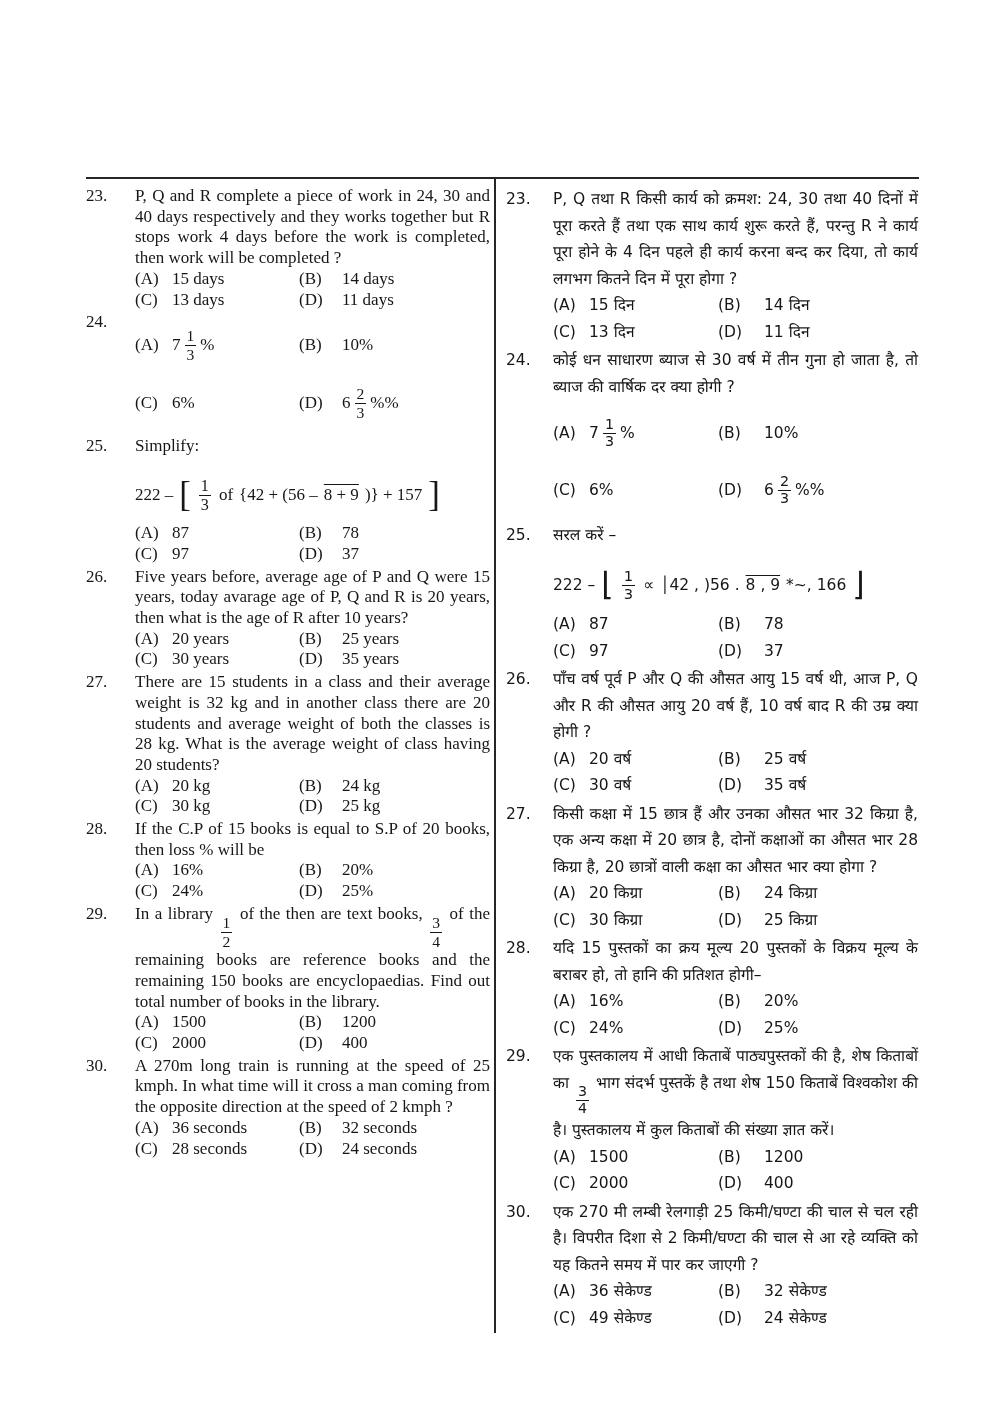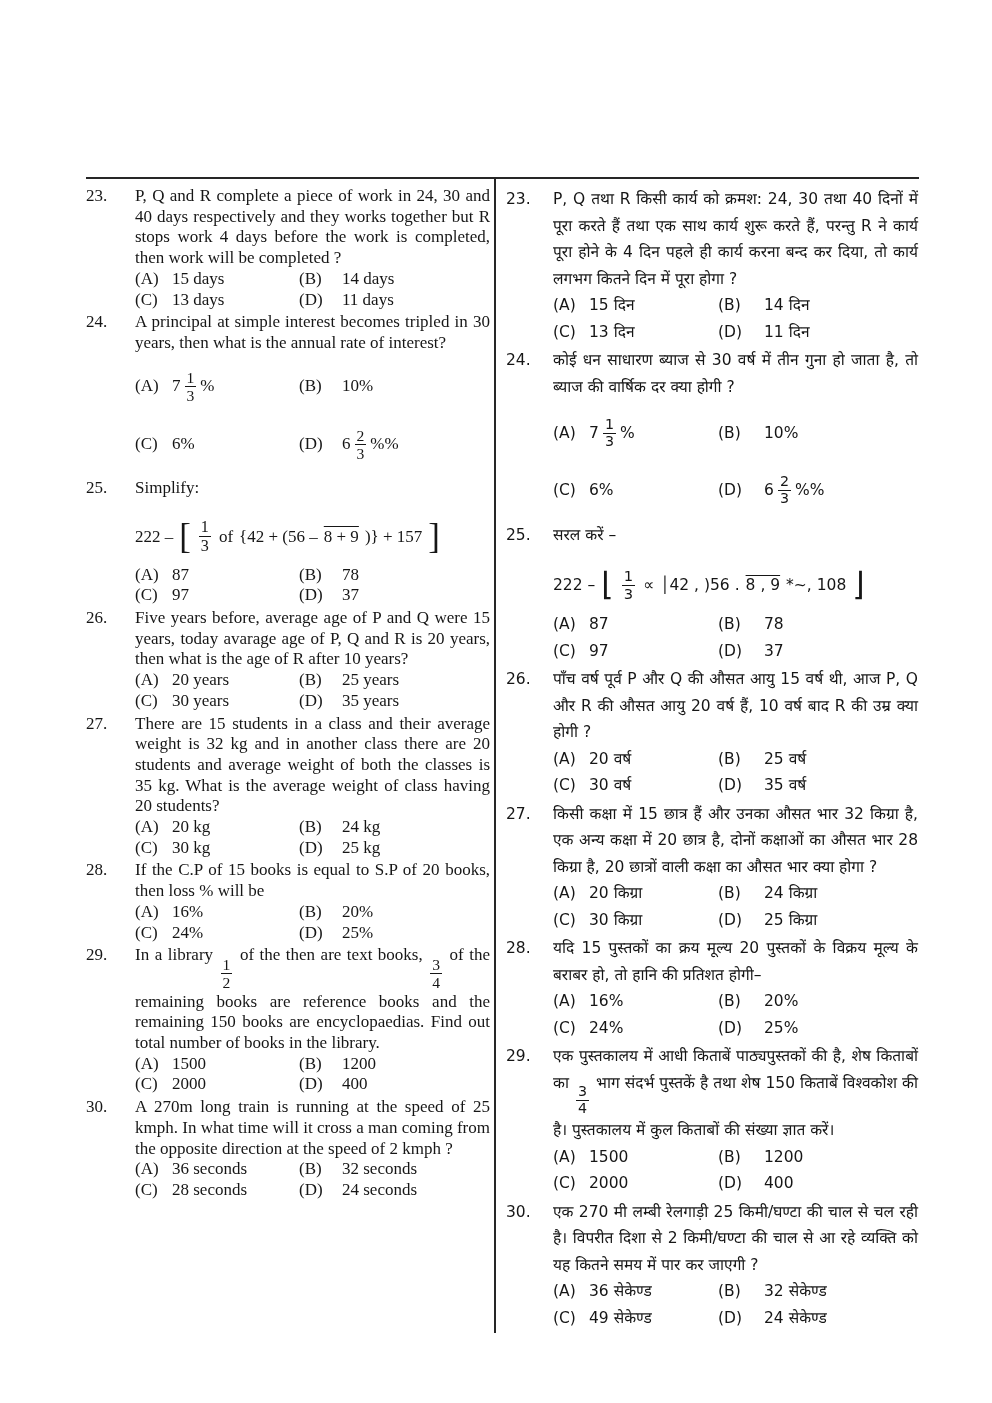--- a/index.html
+++ b/index.html
@@ -62,21 +62,20 @@
           <span>13 days</span>
         <span>(D)</span>
           <span>11 days</span>
       </div>
     </div>
   </div>
 
   <div class="q">
     <div class="num">24.</div>
     <div class="qbody">
-      <div class="qtext">A principal at simple interest becomes tripled in 30 years, then what is the annual rate of interest?</div>
       <div class="fopts">
         <span>(A)</span>
         <span class="mixed">
             <span>7</span>
             <span class="frac">
               <span class="fn">1</span>
               <span class="fd">3</span>
             </span>
             <span>%</span>
           </span>
@@ -140,21 +139,21 @@
           <span>30 years</span>
         <span>(D)</span>
           <span>35 years</span>
       </div>
     </div>
   </div>
 
   <div class="q">
     <div class="num">27.</div>
     <div class="qbody">
-      <div class="qtext">There are 15 students in a class and their average weight is 32 kg and in another class there are 20 students and average weight of both the classes is 35 kg. What is the average weight of class having 20 students?</div>
+      <div class="qtext">There are 15 students in a class and their average weight is 32 kg and in another class there are 20 students and average weight of both the classes is 28 kg. What is the average weight of class having 20 students?</div>
       <div class="opts">
         <span>(A)</span>
           <span>20 kg</span>
         <span>(B)</span>
           <span>24 kg</span>
         <span>(C)</span>
           <span>30 kg</span>
         <span>(D)</span>
           <span>25 kg</span>
       </div>
@@ -283,21 +282,21 @@
       <div class="eq">
         <span>222 –</span>
         <span class="br">⌊</span>
         <span class="frac">
             <span class="fn">1</span>
             <span class="fd">3</span>
           </span>
         <span>∝</span>
         <span>│42 , )56 .</span>
         <span class="ovl">8 , 9</span>
-        <span>*~, 108</span>
+        <span>*~, 166</span>
         <span class="br">⌋</span>
       </div>
       <div class="opts">
         <span>(A)</span>
           <span>87</span>
         <span>(B)</span>
           <span>78</span>
         <span>(C)</span>
           <span>97</span>
         <span>(D)</span>

